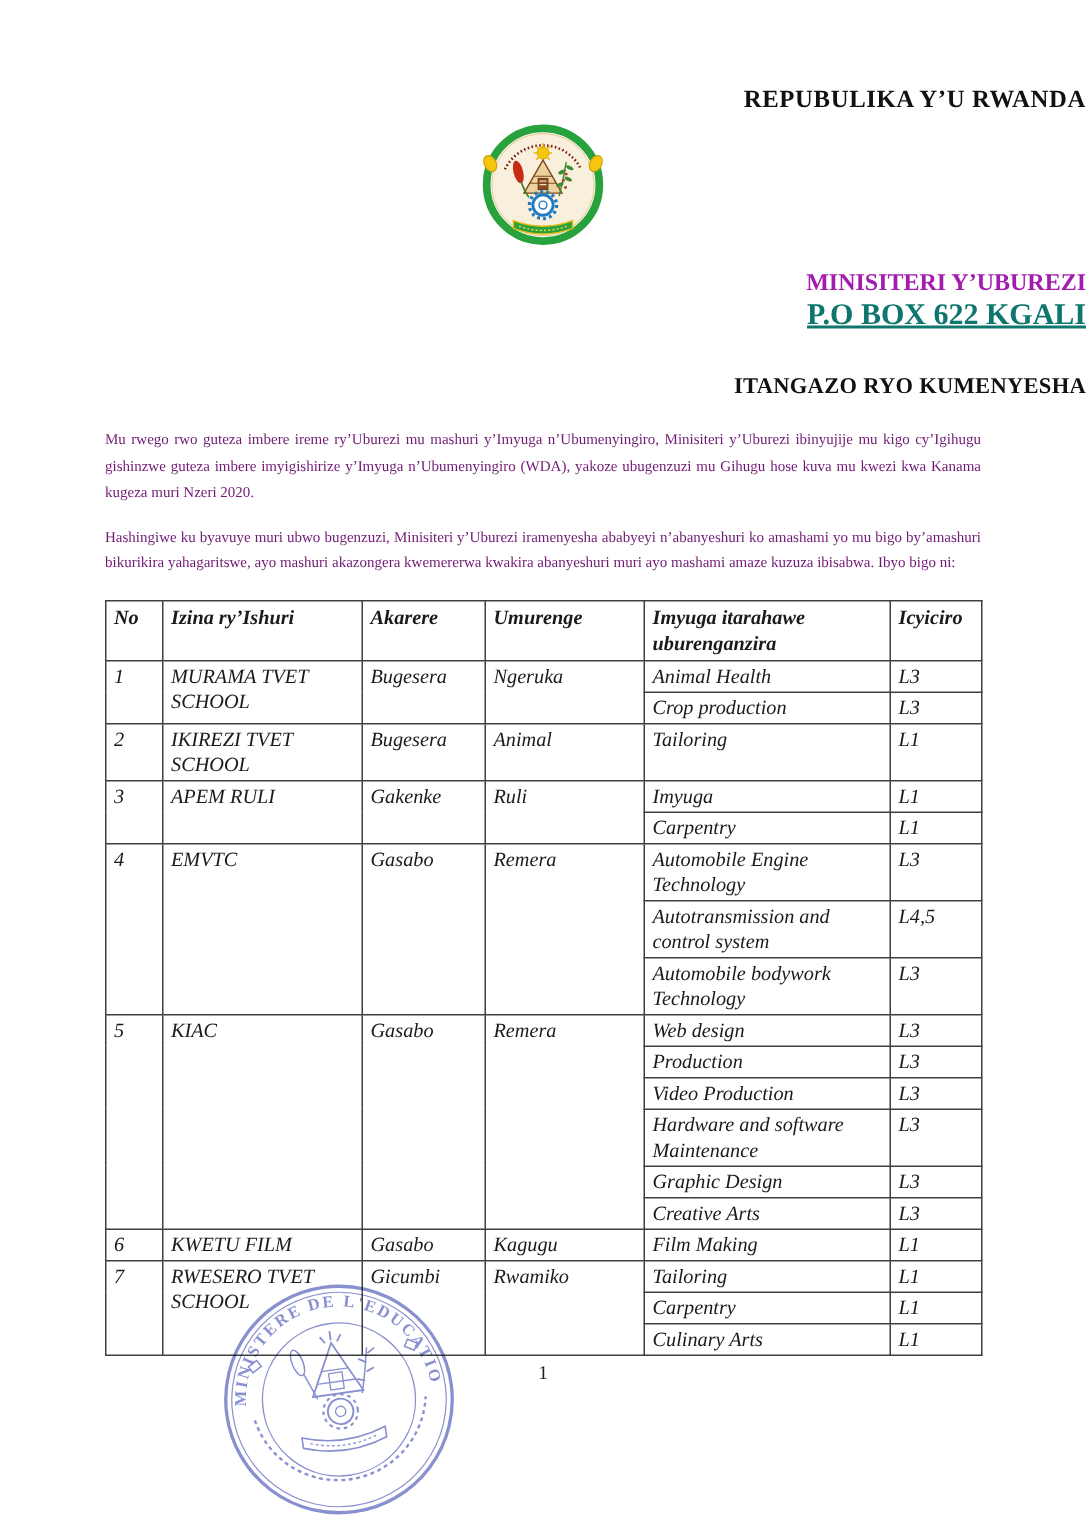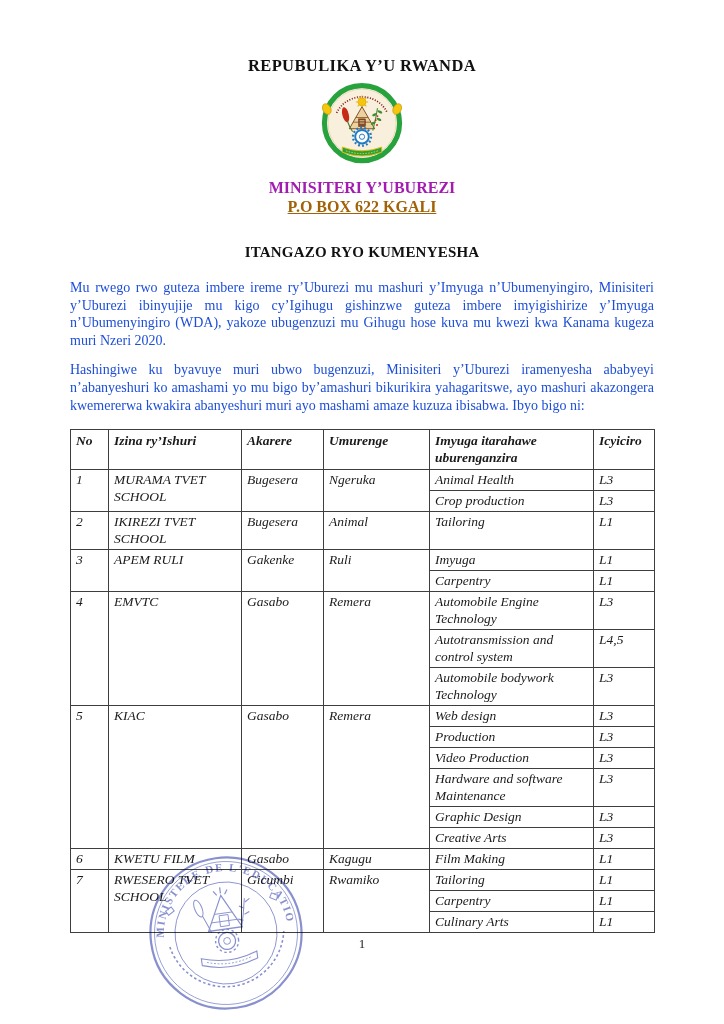--- a/index.html
+++ b/index.html
@@ -2,31 +2,31 @@
 <html><head>
 <meta charset="utf-8">
 <style>
   html,body{margin:0;padding:0;}
   body{
     width:724px;height:1024px;background:#ffffff;position:relative;
     font-family:"Liberation Serif","DejaVu Serif",serif;color:#1c1c1c;
     overflow:hidden;
   }
   .page{position:absolute;inset:0;}
-  .center{text-align:center;}
+  .center{text-align:right;}
   .republic-title{
     padding-top:56px;font-size:16.5px;font-weight:bold;letter-spacing:.4px;color:#111;
   }
   .emblem-wrap{margin-top:3px;text-align:center;}
   .ministry{margin-top:4px;font-size:16px;font-weight:bold;color:#a21caf;}
-  .pobox{margin-top:1px;font-size:16px;font-weight:bold;text-decoration:underline;color:#a16207;}
+  .pobox{margin-top:1px;font-size:20px;font-weight:bold;text-decoration:underline;color:#0f766e;}
   .announce{margin-top:28px;font-size:15px;font-weight:bold;letter-spacing:.2px;color:#111;}
   .para{
     width:584px;margin:12px auto;text-align:justify;
-    font-size:14px;line-height:17.6px;color:#1d4ed8;
+    font-size:10px;line-height:17.6px;color:#701a75;
   }
   .para-1{margin-top:18px;}
   .para-2{margin-top:12px;}
   .table-wrap{width:584px;margin:15px auto 0;}
   table{border-collapse:collapse;width:100%;table-layout:fixed;font-style:italic;}
   th,td{
     border:1px solid #3e3e3e;vertical-align:top;text-align:left;
     font-size:13.5px;line-height:17px;padding:1px 5px 2px;color:#1a1a1a;
     overflow:hidden;
   }

